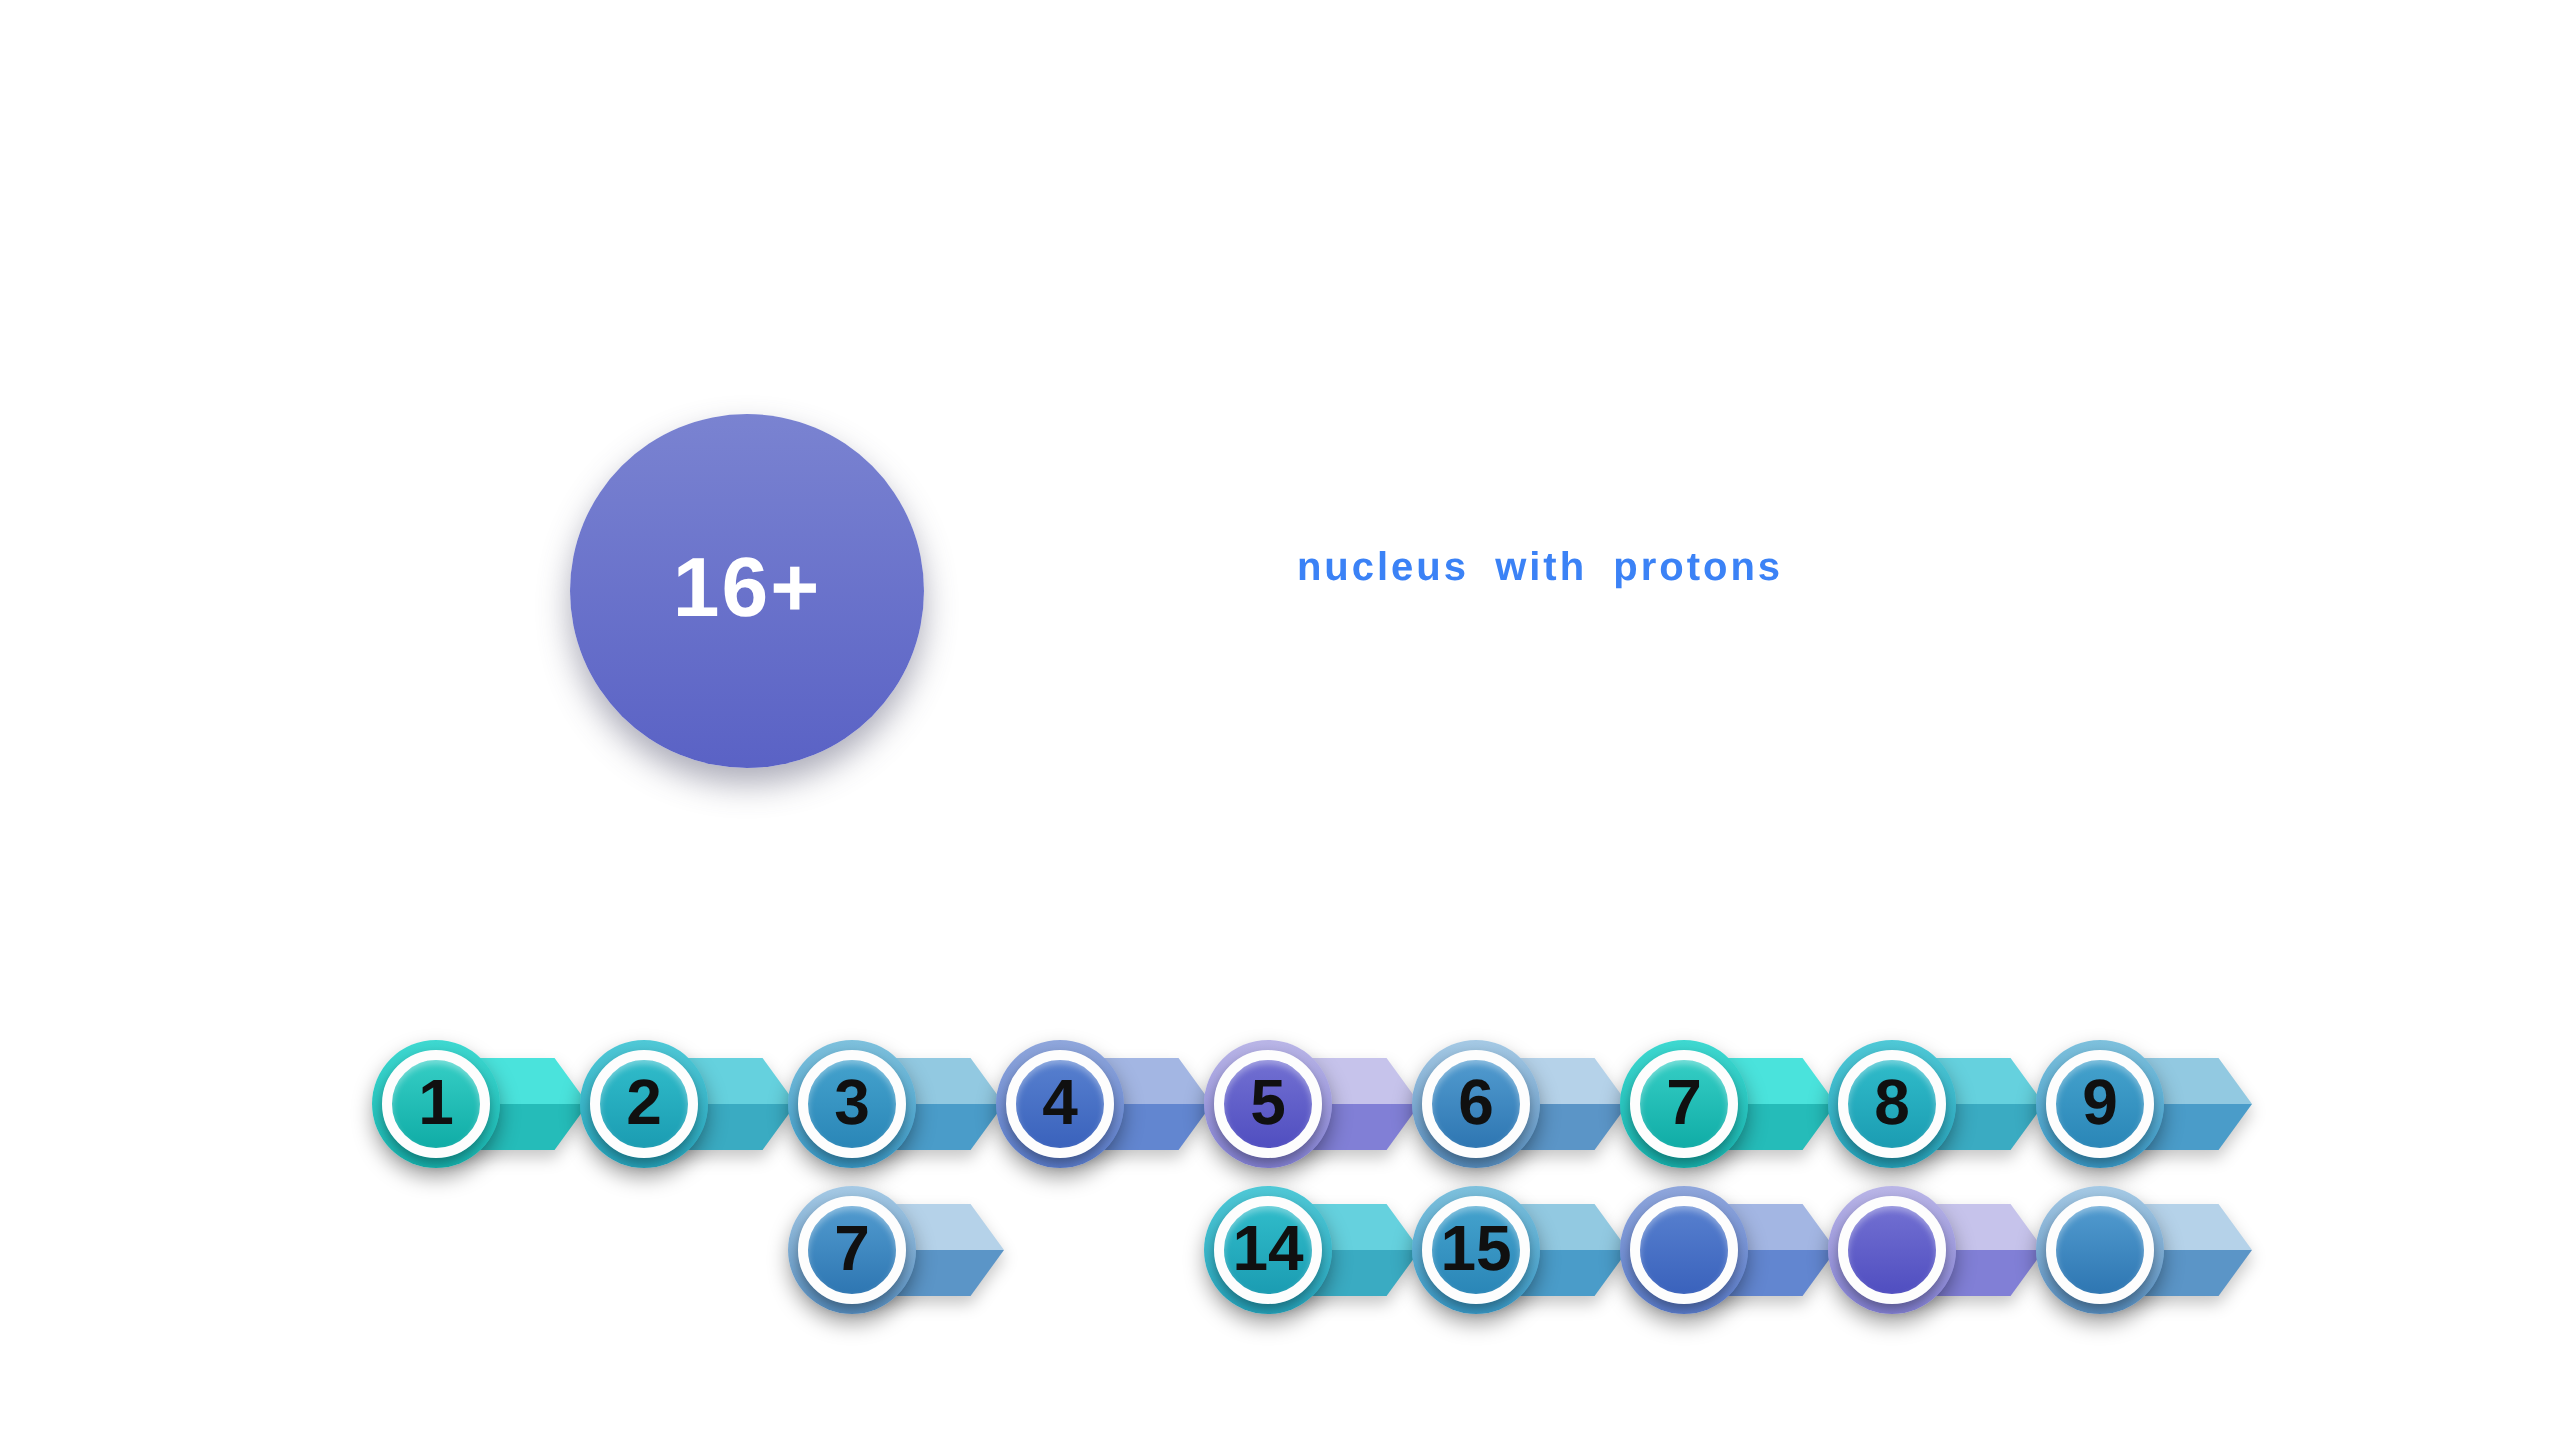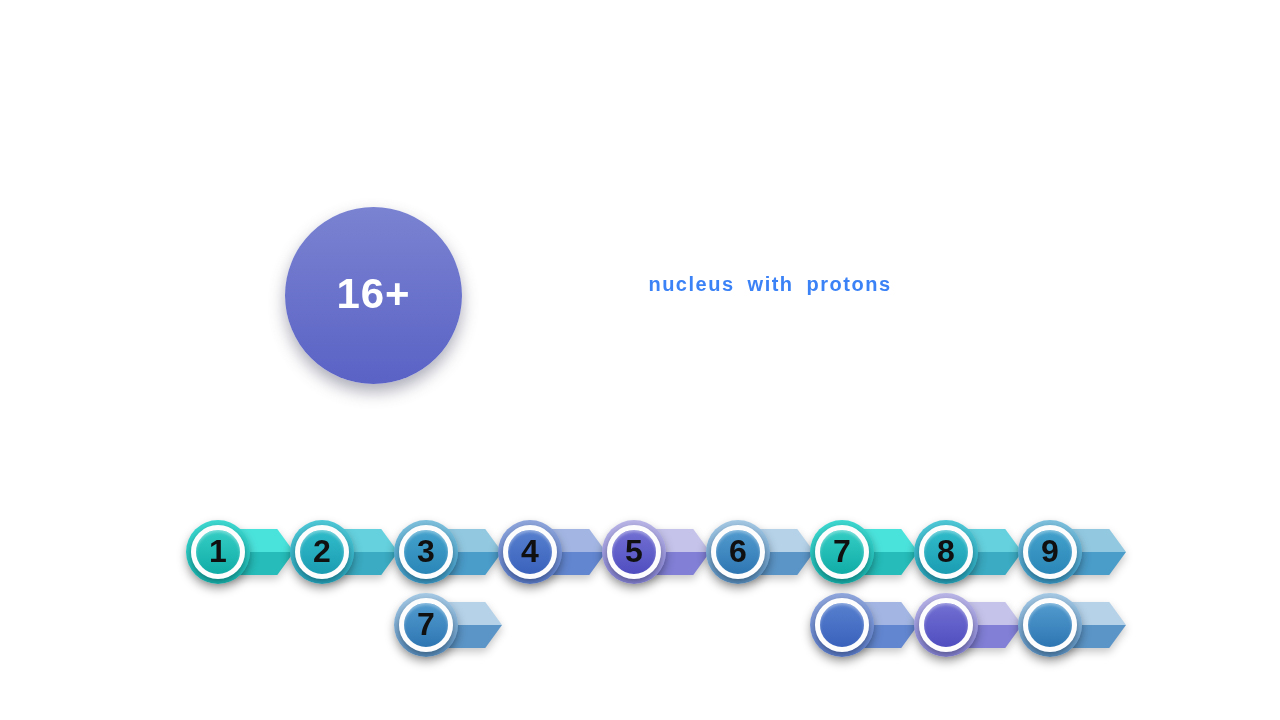--- a/index.html
+++ b/index.html
@@ -214,20 +214,44 @@
           <div class="arrow">
             <div class="a-top"></div>
             <div class="a-bot"></div>
           </div>
         </div>
         <div class="ring"></div>
         <div class="core">
           <span class="num">7</span>
         </div>
       </div>
+      <div class="unit" style="left: 582px; top: 570px; --rt: #4FC8D6; --rb: #26A6BE; --it: #30BCCA; --ib: #1B9CB2; --al: #65D1DE; --ad: #3AABC2;">
+        <div class="arrow-wrap">
+          <div class="arrow">
+            <div class="a-top"></div>
+            <div class="a-bot"></div>
+          </div>
+        </div>
+        <div class="ring"></div>
+        <div class="core">
+          <span class="num">14</span>
+        </div>
+      </div>
+      <div class="unit" style="left: 686px; top: 570px; --rt: #7EC0DC; --rb: #3A9CCA; --it: #44A2CD; --ib: #2A86B7; --al: #92C9E1; --ad: #4A9CC9;">
+        <div class="arrow-wrap">
+          <div class="arrow">
+            <div class="a-top"></div>
+            <div class="a-bot"></div>
+          </div>
+        </div>
+        <div class="ring"></div>
+        <div class="core">
+          <span class="num">15</span>
+        </div>
+      </div>
       <div class="unit" style="left: 790px; top: 570px; --rt: #8FA6DB; --rb: #5C7ECF; --it: #5780CF; --ib: #3A62BC; --al: #A3B6E3; --ad: #6286D0;">
         <div class="arrow-wrap">
           <div class="arrow">
             <div class="a-top"></div>
             <div class="a-bot"></div>
           </div>
         </div>
         <div class="ring"></div>
         <div class="core">
           <span class="num"></span>

